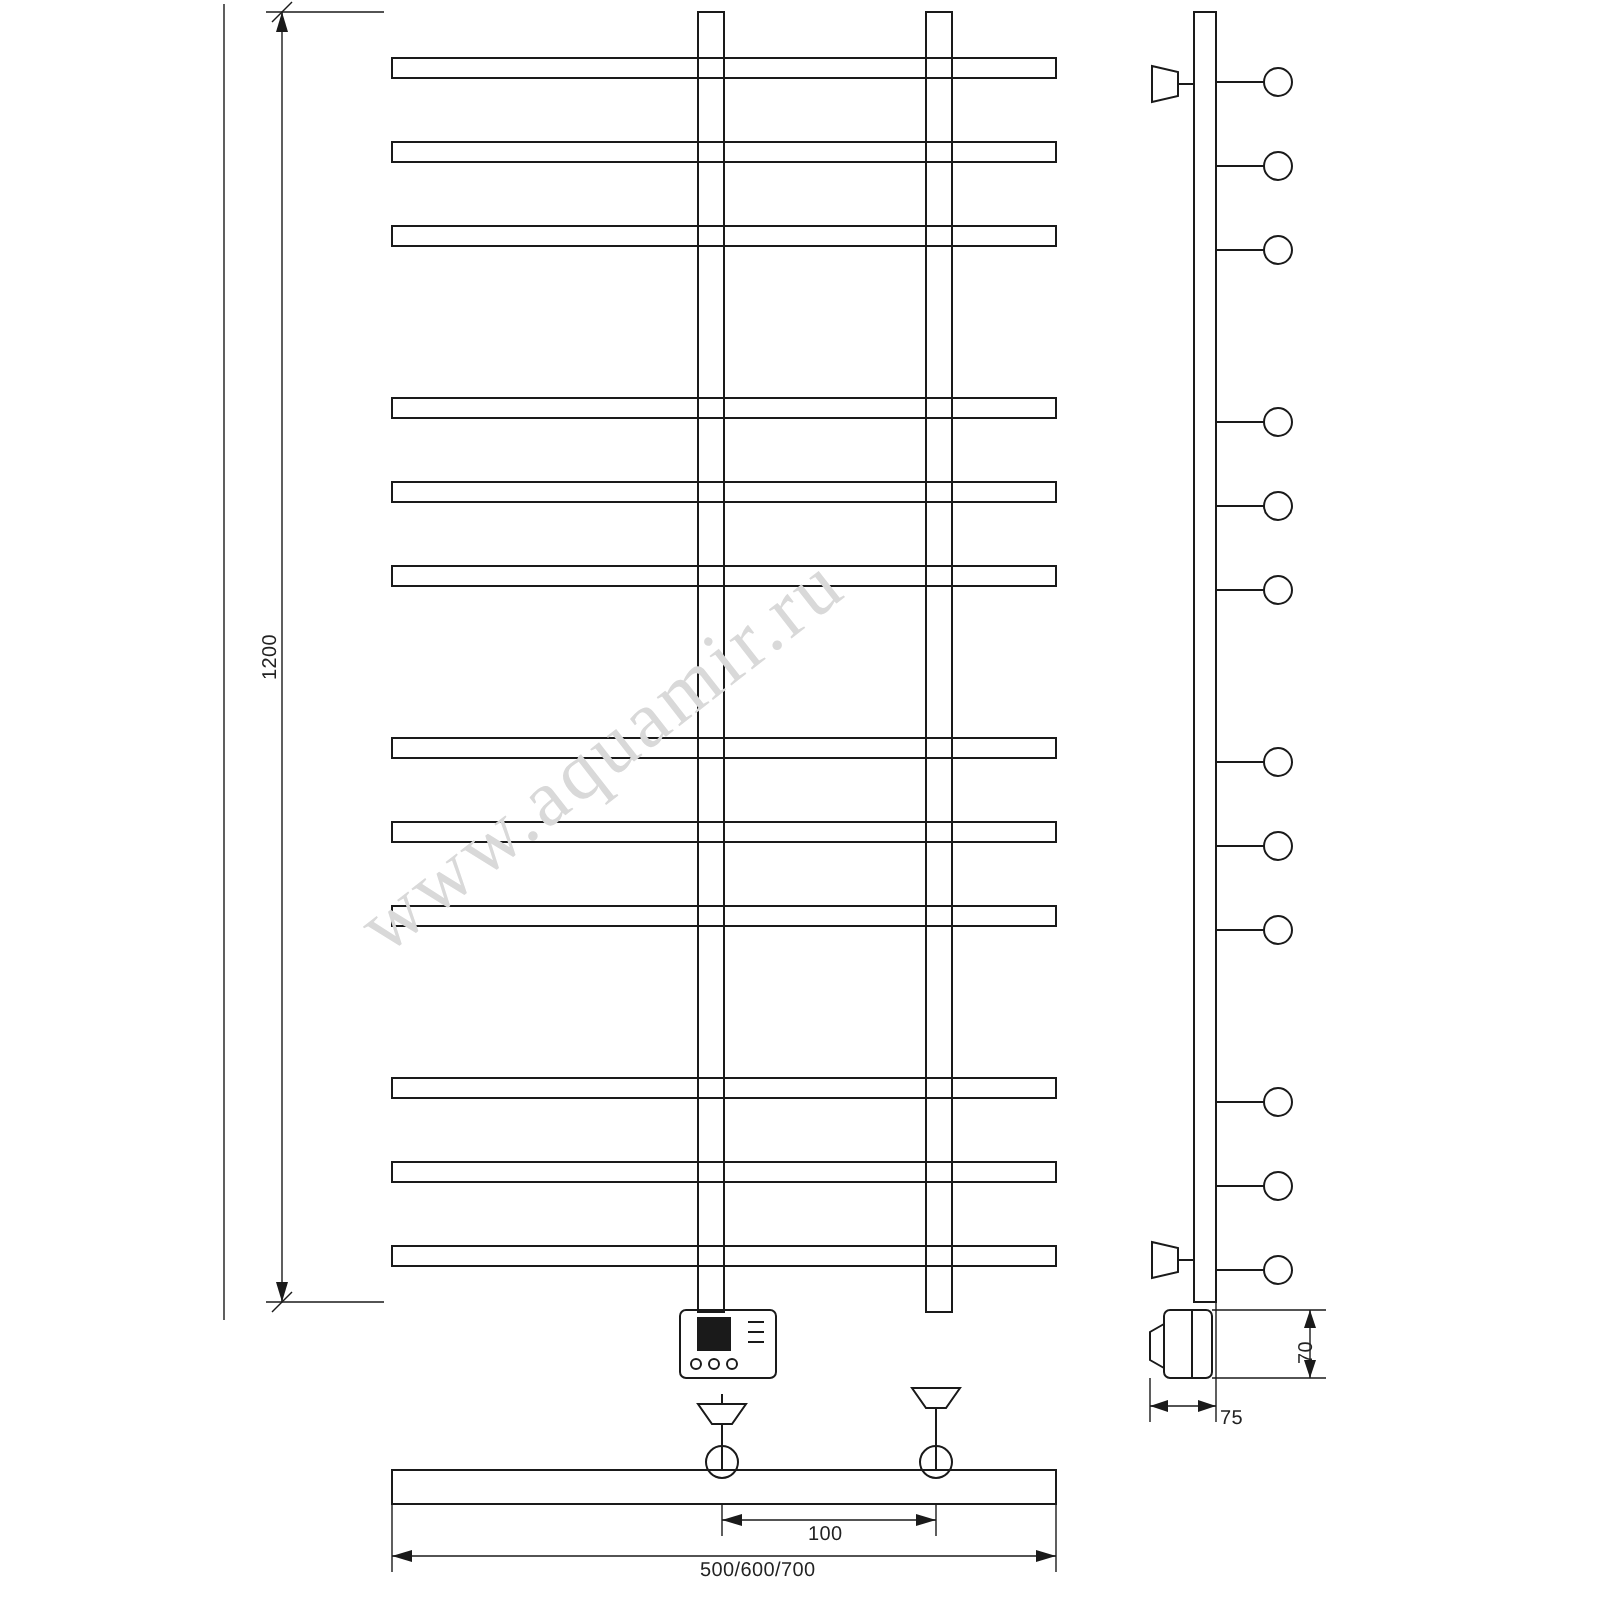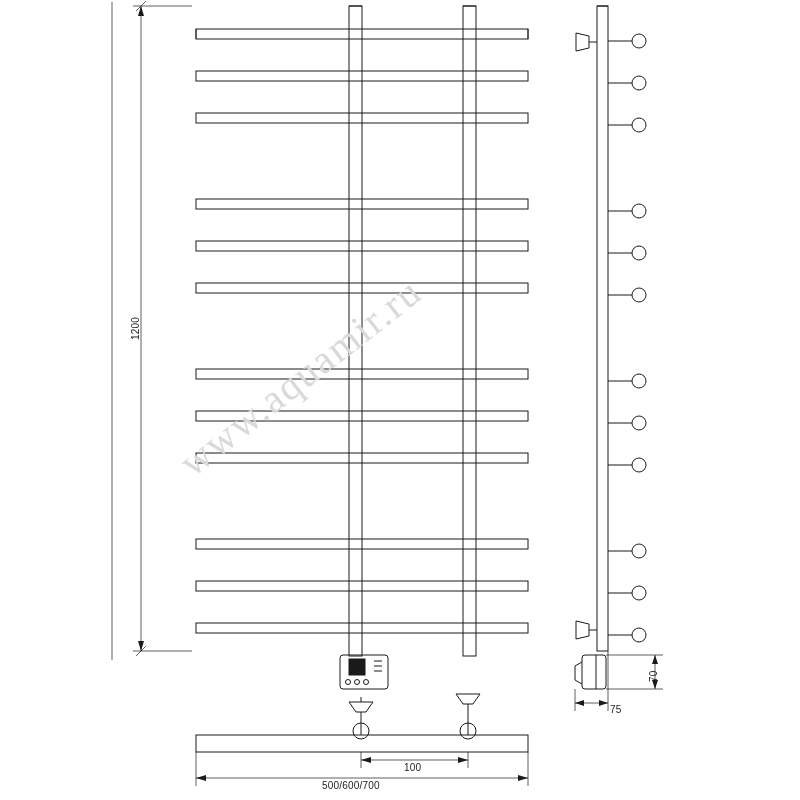--- a/index.html
+++ b/index.html
@@ -207,19 +207,19 @@
 
     </g>
   </svg>
 
   <div class="watermark">www.aquamir.ru</div>
 
   <div class="dim-label rot90" style="left:130px; top:340px;">1200</div>
 
   <div class="dim-label" style="left:404px; top:762px;">100</div>
 
-  <div class="dim-label" style="left:322px; top:780px;">500/600/700</div>
+  <div class="dim-label" style="left:350px; top:780px;">500/600/700</div>
 
   <div class="dim-label" style="left:586px; top:704px;margin-left:24px;">75</div>
 
   <div class="dim-label rot90" style="left:648px; top:682px;">70</div>
 
 </div>
 
 </body></html>

